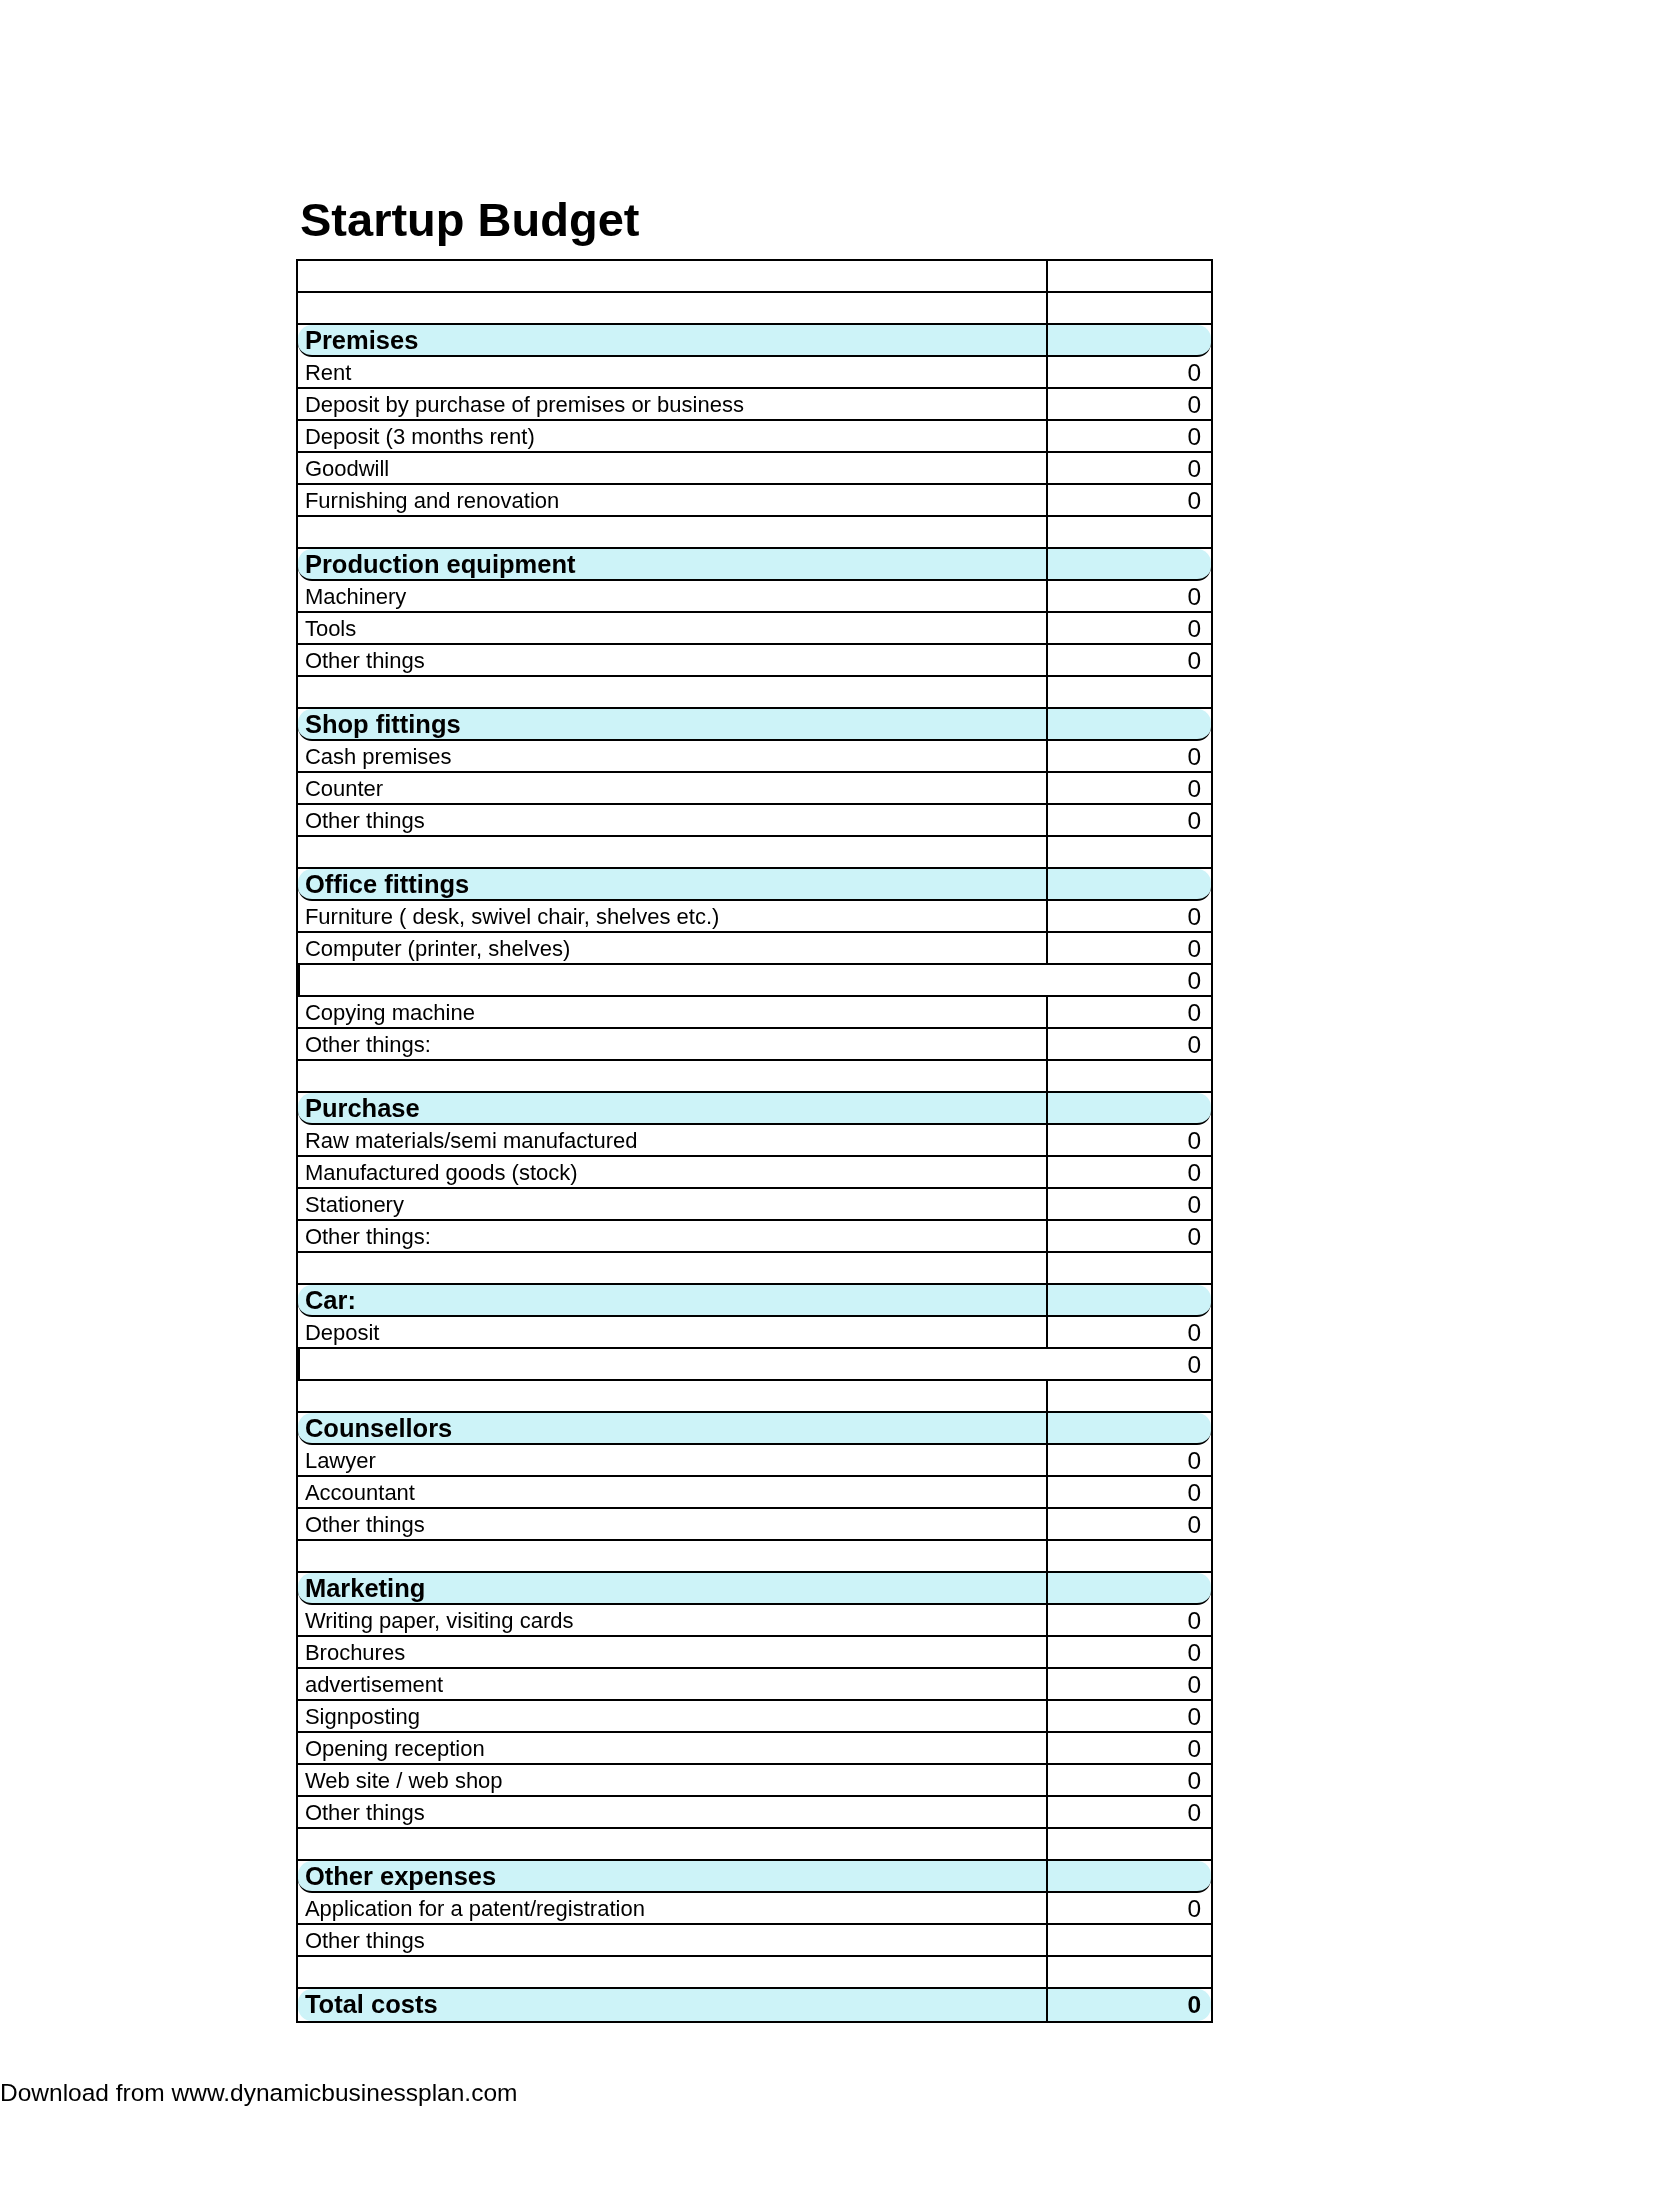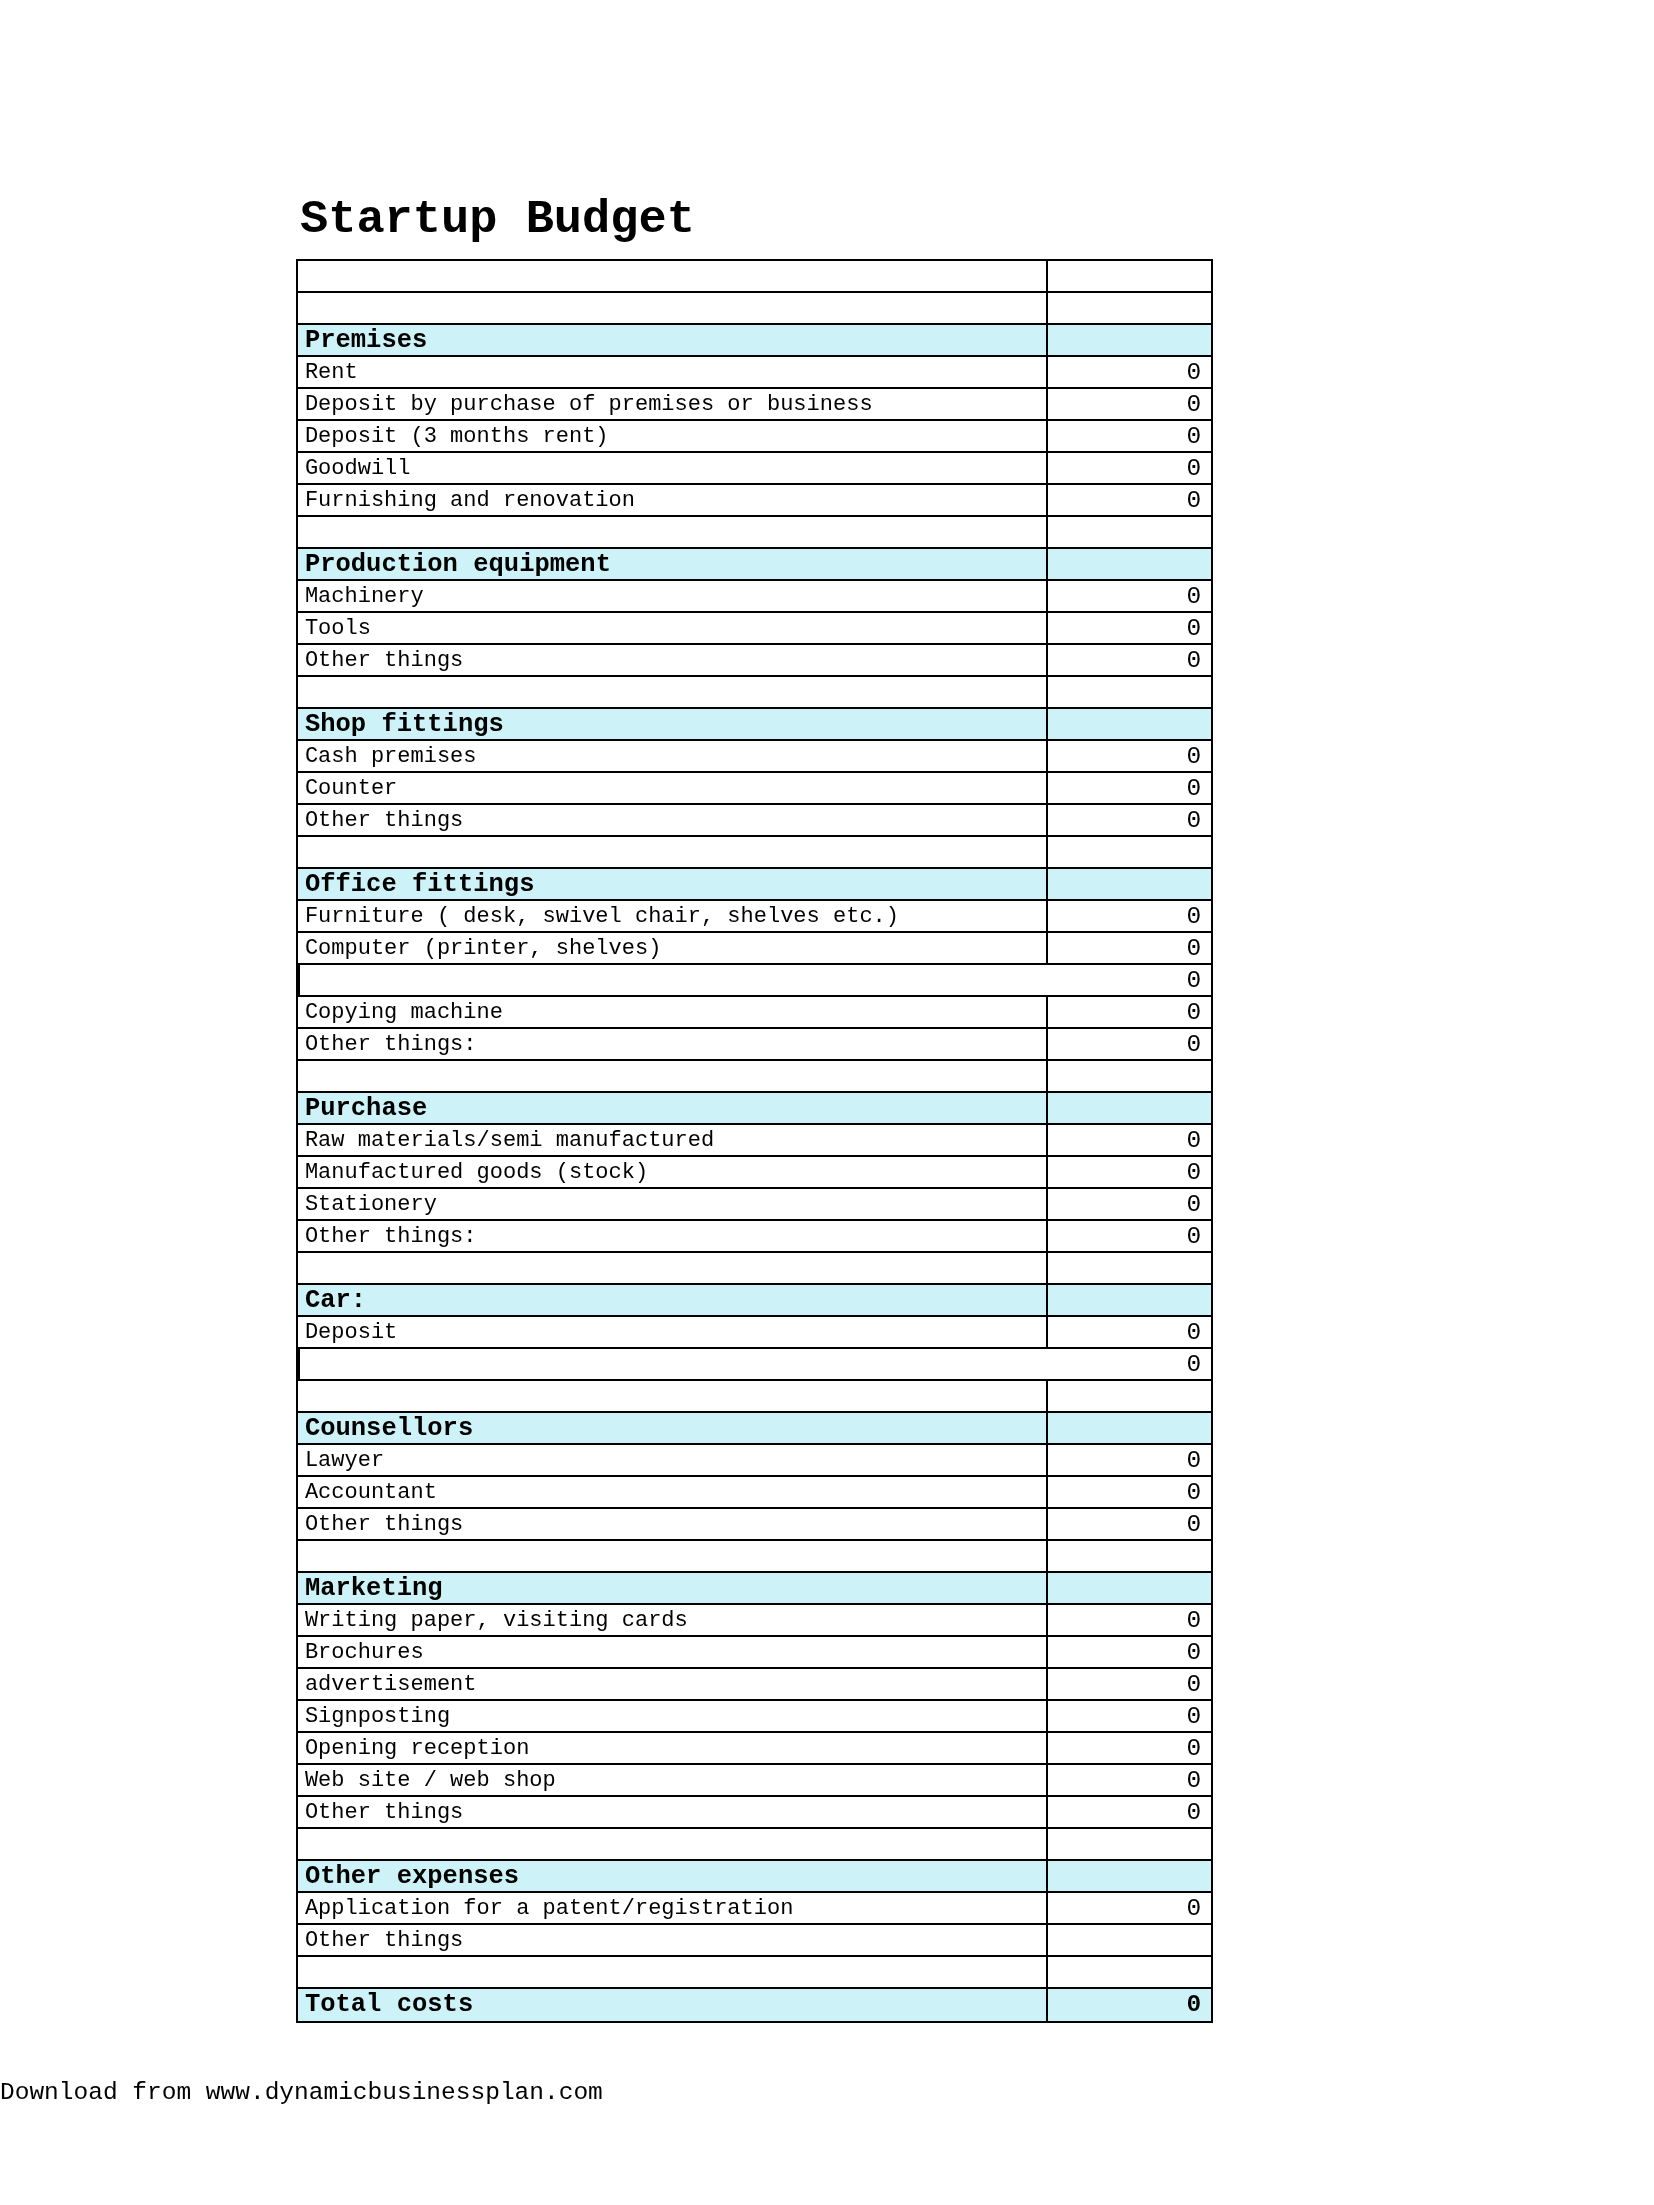--- a/index.html
+++ b/index.html
@@ -5,21 +5,21 @@
   html, body {
     margin: 0;
     padding: 0;
     background: #ffffff;
   }
   .page {
     position: relative;
     width: 1554px;
     height: 2205px;
     background: var(--page-bg, #ffffff);
-    font-family: Liberation Mono, monospace;
+    font-family: Liberation Sans, sans-serif;
     color: var(--text-color, #000000);
     overflow: hidden;
   }
   .title {
     position: absolute;
     left: 300px;
     top: 194px;
     margin: 0;
     font-size: 47px;
     font-weight: bold;
@@ -62,20 +62,21 @@
     text-align: right;
     padding: 2px 9.8px 0 3.9px;
     font-size: 24.5px;
     line-height: 27.4px;
     white-space: nowrap;
     overflow: hidden;
   }
   .row.section,
   .row.total {
     background: var(--section-bg, #cdf3f8);
+    border-radius: 14px;
   }
   .row.section .cell-label,
   .row.total .cell-label {
     font-weight: bold;
     font-size: 25.5px;
   }
   .row.total .cell-value {
     font-weight: bold;
   }
   .footer {

